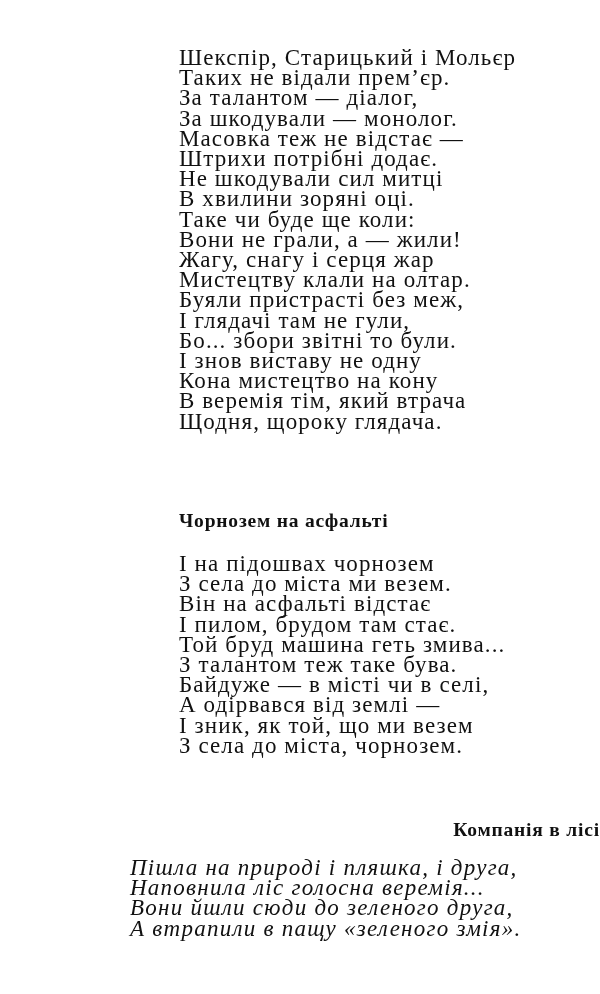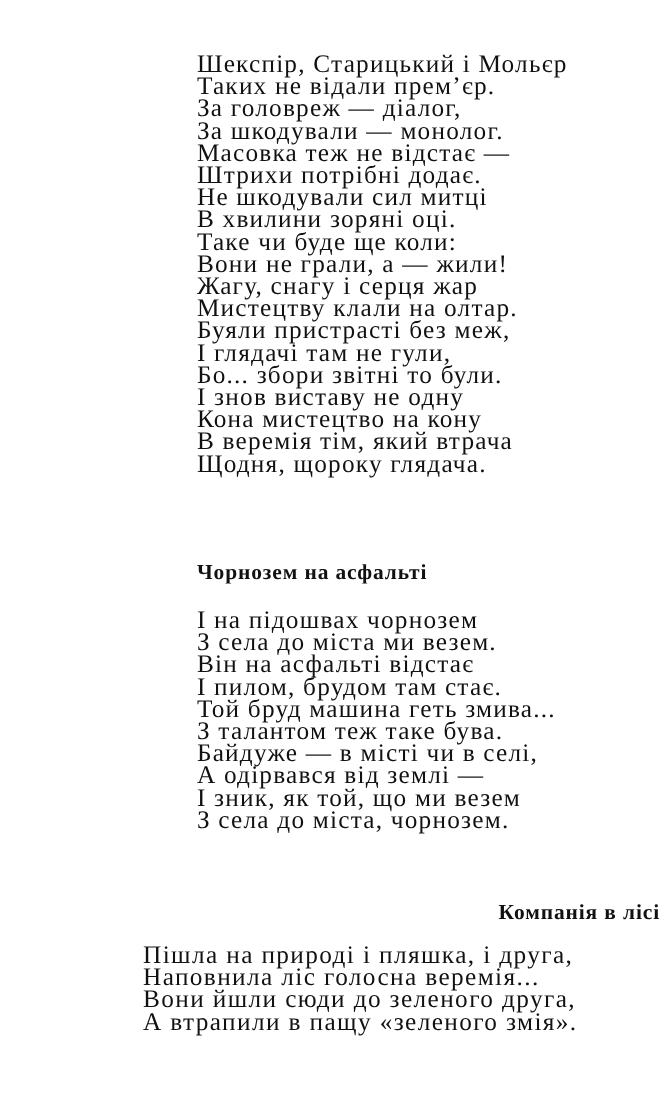--- a/index.html
+++ b/index.html
@@ -5,30 +5,30 @@
     html, body { margin: 0; padding: 0; background: #ffffff; }
     body { width: 600px; height: 994px; position: relative; overflow: hidden;
            font-family: "Liberation Serif", "DejaVu Serif", serif; color: #111; }
     .poem { position: absolute; }
     .line { font-size: 23px; line-height: 20.2px; letter-spacing: 1.1px; white-space: nowrap; }
     .title { position: absolute; font-weight: bold; font-size: 19.5px; letter-spacing: 0.8px; white-space: nowrap; }
     #p1 { left: 179px; top: 48px; }
     #t2 { left: 179px; top: 510px; }
     #p2 { left: 179px; top: 554px; }
     #t3 { left: 0; width: 600px; text-align: right; top: 819px; }
-    #p3 { left: 130px; top: 858px; }
+    #p3 { left: 130px; top: 858px; font-style: italic; }
     #p3 .line { letter-spacing: 1.25px; }
   </style>
 </head>
 <body>
 
 <div class="poem" id="p1">
   <div class="line">Шекспір, Старицький і Мольєр</div>
   <div class="line">Таких не відали прем’єр.</div>
-  <div class="line">За головреж — діалог,</div>
+  <div class="line">За талантом — діалог,</div>
   <div class="line">За шкодували — монолог.</div>
   <div class="line">Масовка теж не відстає —</div>
   <div class="line">Штрихи потрібні додає.</div>
   <div class="line">Не шкодували сил митці</div>
   <div class="line">В хвилини зоряні оці.</div>
   <div class="line">Таке чи буде ще коли:</div>
   <div class="line">Вони не грали, а — жили!</div>
   <div class="line">Жагу, снагу і серця жар</div>
   <div class="line">Мистецтву клали на олтар.</div>
   <div class="line">Буяли пристрасті без меж,</div>

